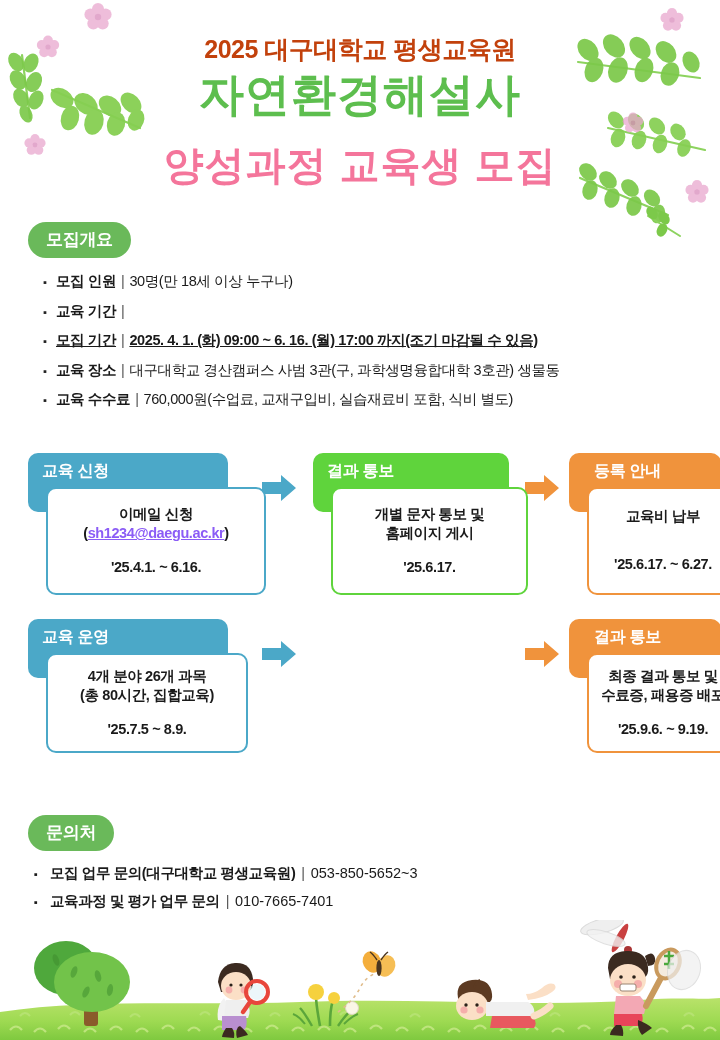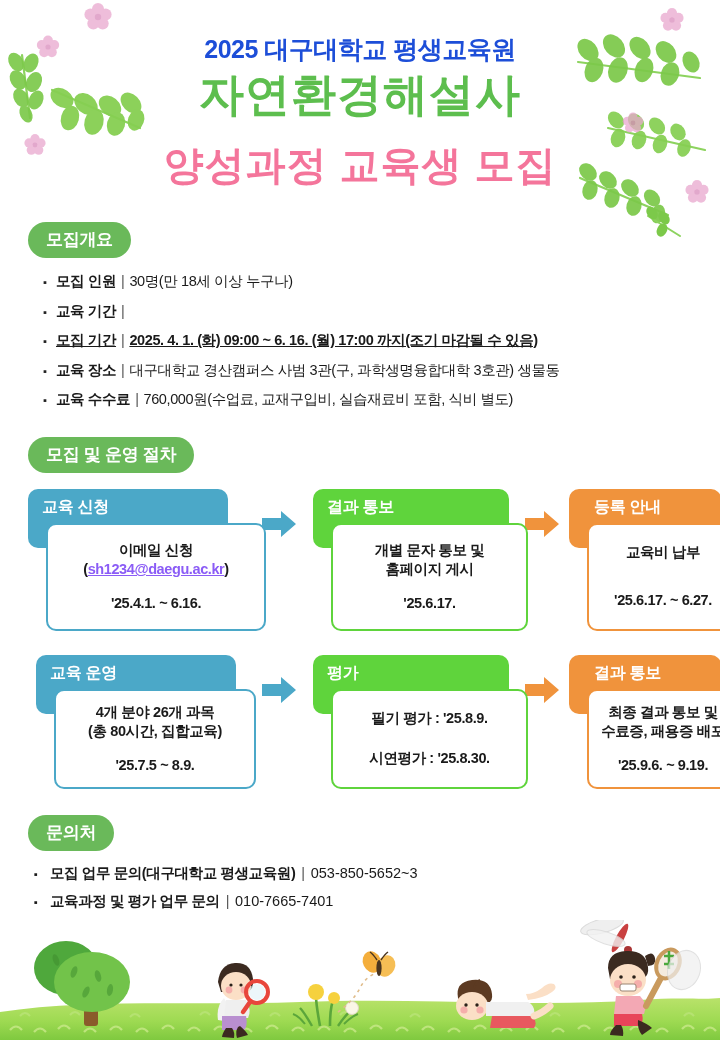--- a/index.html
+++ b/index.html
@@ -18,21 +18,21 @@
   
   .header {
     position: relative;
     height: 212px;
     text-align: center;
     padding-top: 34px;
   }
   .poster-pretitle {
     font-size: 25px;
     font-weight: bold;
-    color: #1d4ed8;
+    color: #c2410c;
     letter-spacing: -0.5px;
     line-height: 1.2;
   }
   .poster-title-main {
     font-size: 45px;
     font-weight: bold;
     color: #5DBE4E;
     letter-spacing: 1px;
     line-height: 1.18;
     margin-top: 4px;
@@ -325,21 +325,20 @@
       <span class="ov-bullet">▪</span>
       <span class="ov-label">교육 수수료</span>
       <span class="ov-sep">|</span>
       <span class="ov-value">760,000원(수업료, 교재구입비, 실습재료비 포함, 식비 별도)</span>
     </div>
 
   </div>
 </div>
 
 <div class="section-process">
-  <div class="badge">모집 및 운영 절차</div>
 
   <div class="proc-rows">
 
     <div class="proc-row">
 
       <div class="proc-item c-blue" style="left:0px;width:220px;">
         <div class="proc-head" style="width:200px;">교육 신청</div>
         <div class="proc-body" style="width:220px;height:108px;">
           <div>이메일 신청</div>
           <div>
@@ -371,40 +370,33 @@
         <div class="proc-body" style="width:152px;height:108px;">
           <div>교육비 납부</div>
           <div class="proc-line2" style="margin-top:28px;">'25.6.17. ~ 6.27.</div>
         </div>
       </div>
 
     </div>
 
     <div class="proc-row second">
 
-      <div class="proc-item c-blue" style="left:8px;width:220px;">
+      <div class="proc-item c-blue" style="left:0px;width:220px;">
         <div class="proc-head" style="width:200px;">교육 운영</div>
         <div class="proc-body" style="width:202px;height:100px;">
           <div>4개 분야 26개 과목</div>
           <div>(총 80시간, 집합교육)</div>
           <div class="proc-line2">'25.7.5 ~ 8.9.</div>
         </div>
       </div>
 
       <svg class="arrow" style="left:234px;" viewBox="0 0 34 26">
         <path d="M0 7 H19 V0 L34 13 L19 26 V19 H0 Z" fill="#4BA8C8"></path>
       </svg>
 
-      <div class="proc-item c-green" style="left:285px;width:215px;">
-        <div class="proc-head" style="width:196px;">평가</div>
-        <div class="proc-body" style="width:197px;height:100px;">
-          <div>필기 평가 : '25.8.9.</div>
-          <div class="proc-line2" style="margin-top:20px;">시연평가 : '25.8.30.</div>
-        </div>
-      </div>
 
       <svg class="arrow" style="left:497px;" viewBox="0 0 34 26">
         <path d="M0 7 H19 V0 L34 13 L19 26 V19 H0 Z" fill="#F0933C"></path>
       </svg>
 
       <div class="proc-item c-orange" style="left:541px;width:190px;">
         <div class="proc-head" style="width:152px;">결과 통보</div>
         <div class="proc-body" style="width:152px;height:100px;">
           <div>최종 결과 통보 및</div>
           <div>수료증, 패용증 배포</div>

